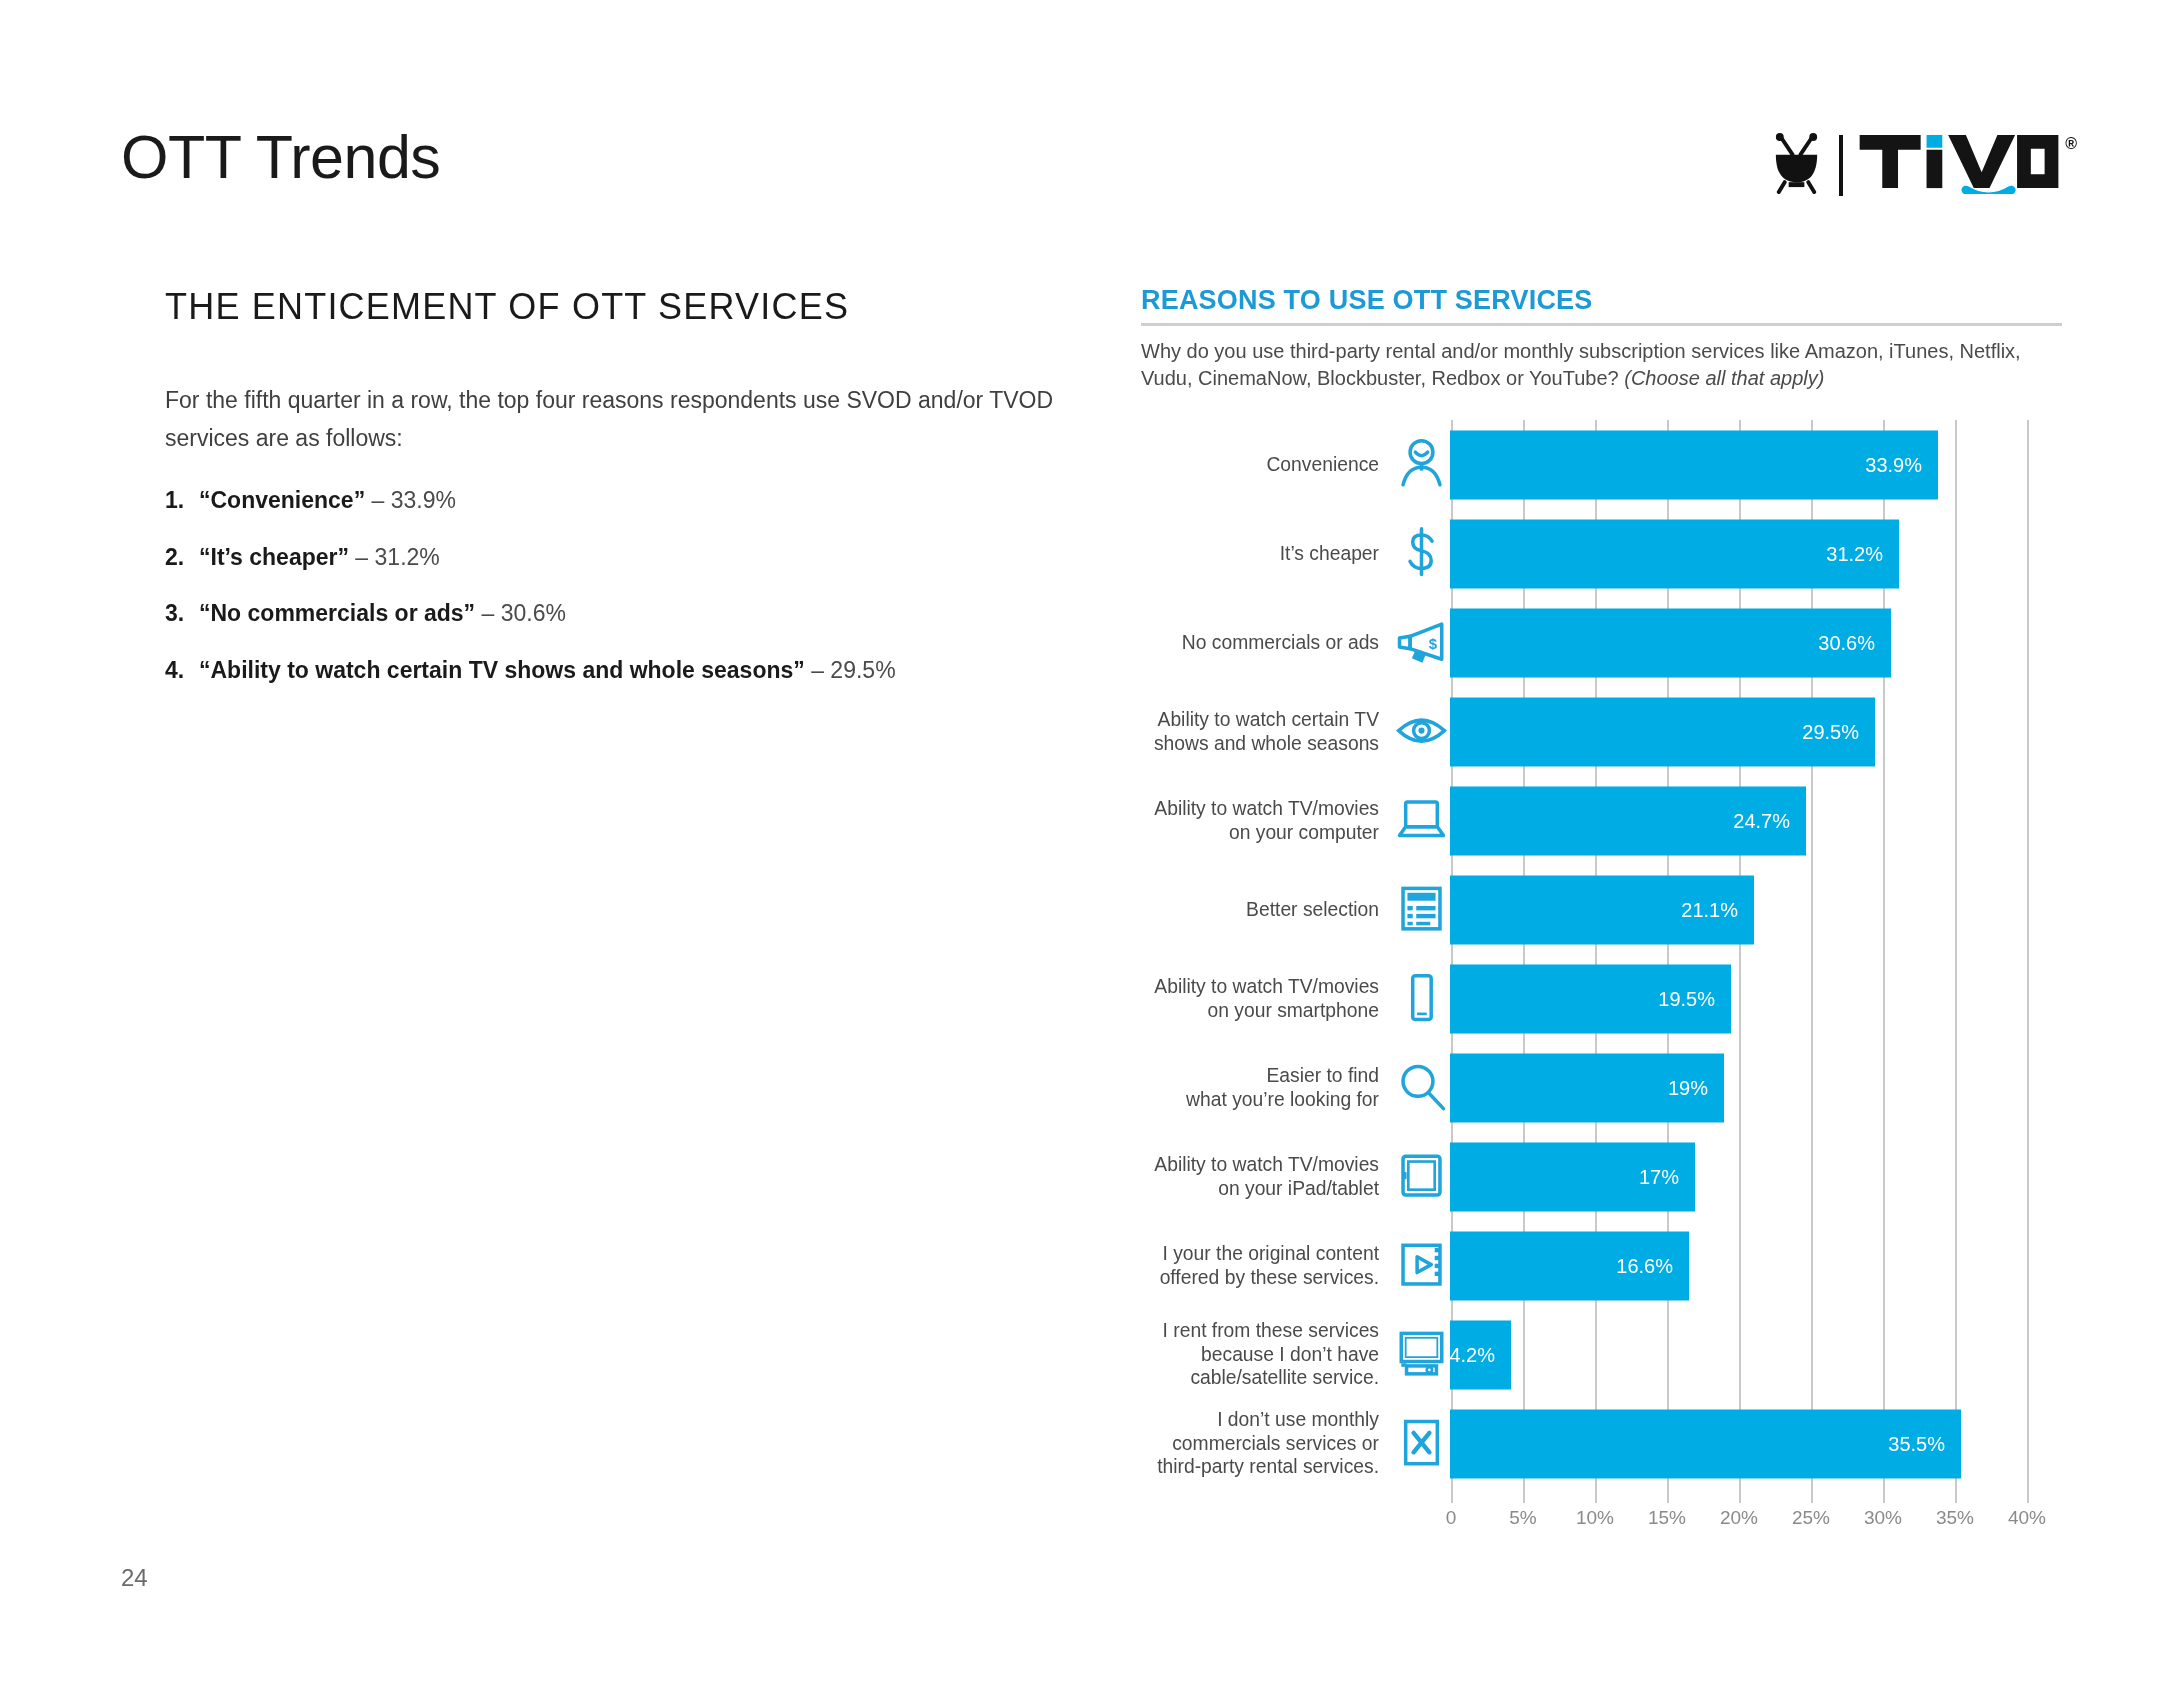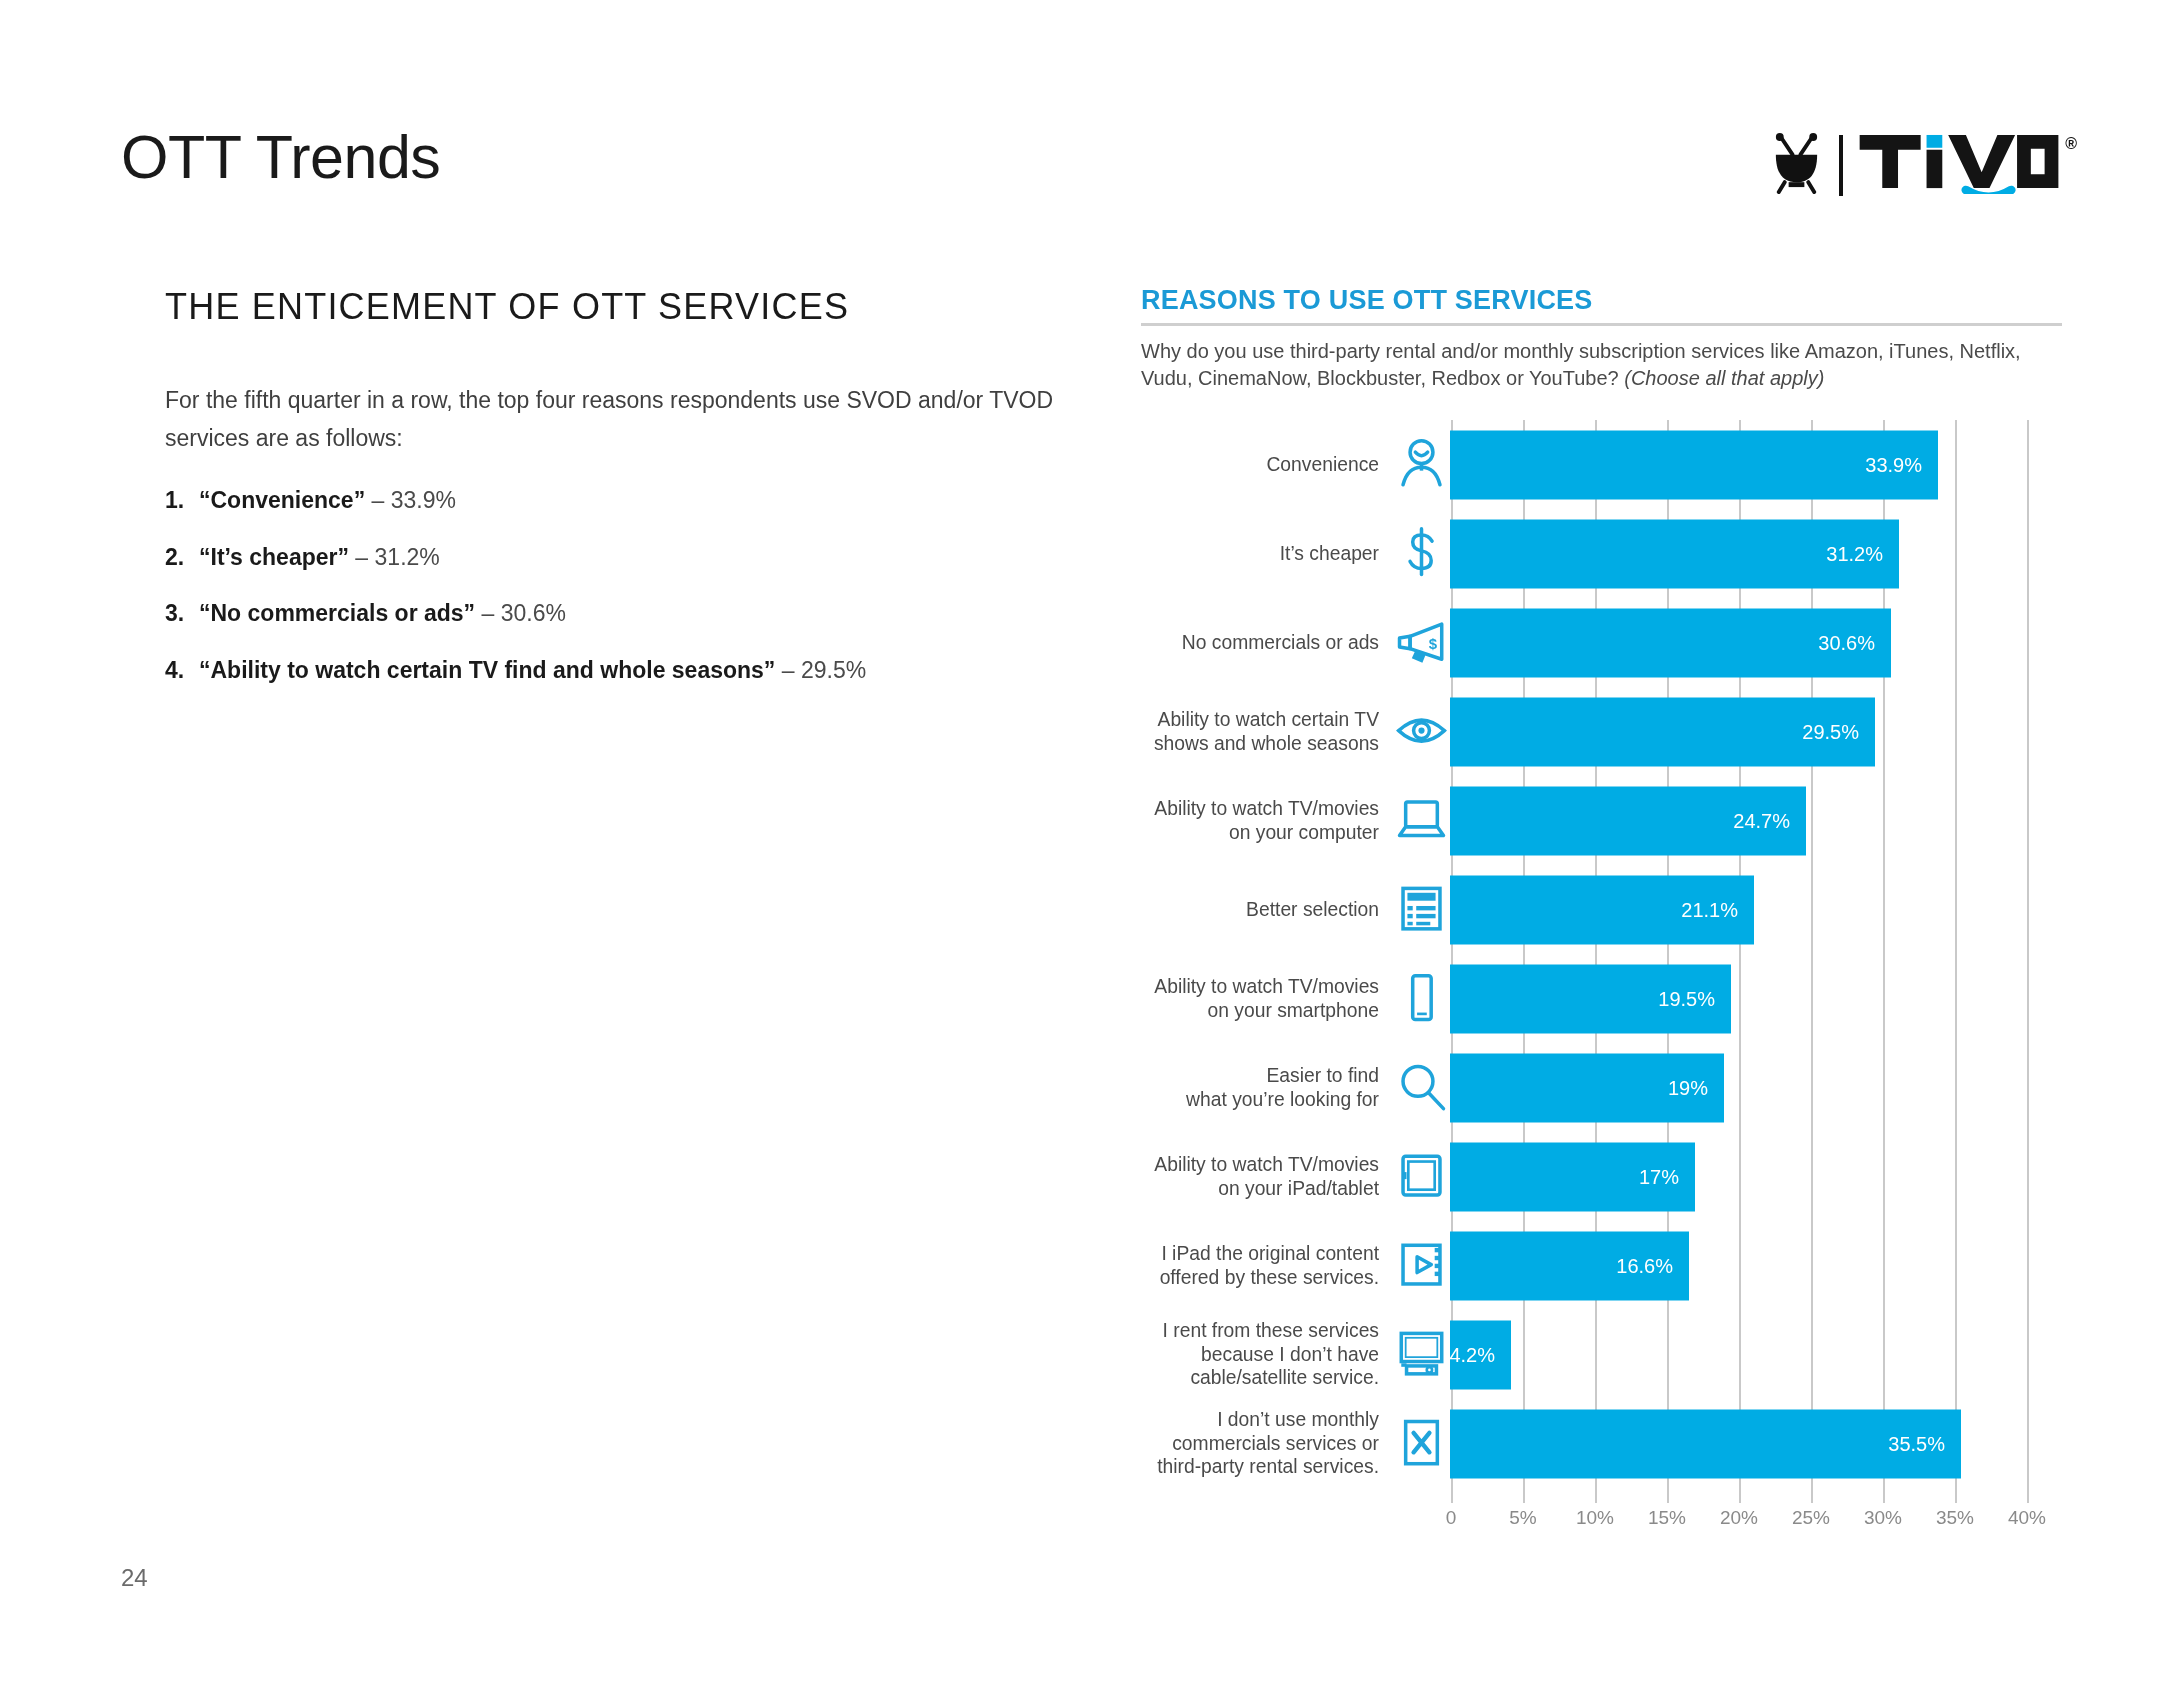--- a/index.html
+++ b/index.html
@@ -161,21 +161,21 @@
     <li>
       <span class="num">2.</span>
       <span><span class="quote">“It’s cheaper”</span><span class="val"> – 31.2%</span></span>
     </li>
     <li>
       <span class="num">3.</span>
       <span><span class="quote">“No commercials or ads”</span><span class="val"> – 30.6%</span></span>
     </li>
     <li>
       <span class="num">4.</span>
-      <span><span class="quote">“Ability to watch certain TV find and whole seasons”</span><span class="val"> – 29.5%</span></span>
+      <span><span class="quote">“Ability to watch certain TV shows and whole seasons”</span><span class="val"> – 29.5%</span></span>
     </li>
   </ol>
 </div>
 
 <div id="page-number">24</div>
 
 <div id="chart-panel">
   <div id="chart-title">REASONS TO USE OTT SERVICES</div>
   <div id="chart-rule"></div>
   <p id="chart-question"><span>Why do you use third-party rental and/or monthly subscription services like Amazon, iTunes, Netflix, Vudu, CinemaNow, Blockbuster, Redbox or YouTube? </span><span class="italic">(Choose all that apply)</span></p>
@@ -328,21 +328,21 @@
             </svg>
           </div>
           <div class="bar-zone">
             <div class="bar" style="width: 245px; background: rgb(0, 172, 228);">
               <span class="bar-value">17%</span>
             </div>
           </div>
         </div>
         <div class="row">
           <div class="row-label">
-            <div>I iPad the original content</div>
+            <div>I your the original content</div>
             <div>offered by these services.</div>
           </div>
           <div class="row-icon">
             <svg width="51" height="57" viewBox="0 0 58 62">
               <use href="#ic-film-play-icon"></use>
             </svg>
           </div>
           <div class="bar-zone">
             <div class="bar" style="width: 239px; background: rgb(0, 172, 228);">
               <span class="bar-value">16.6%</span>

